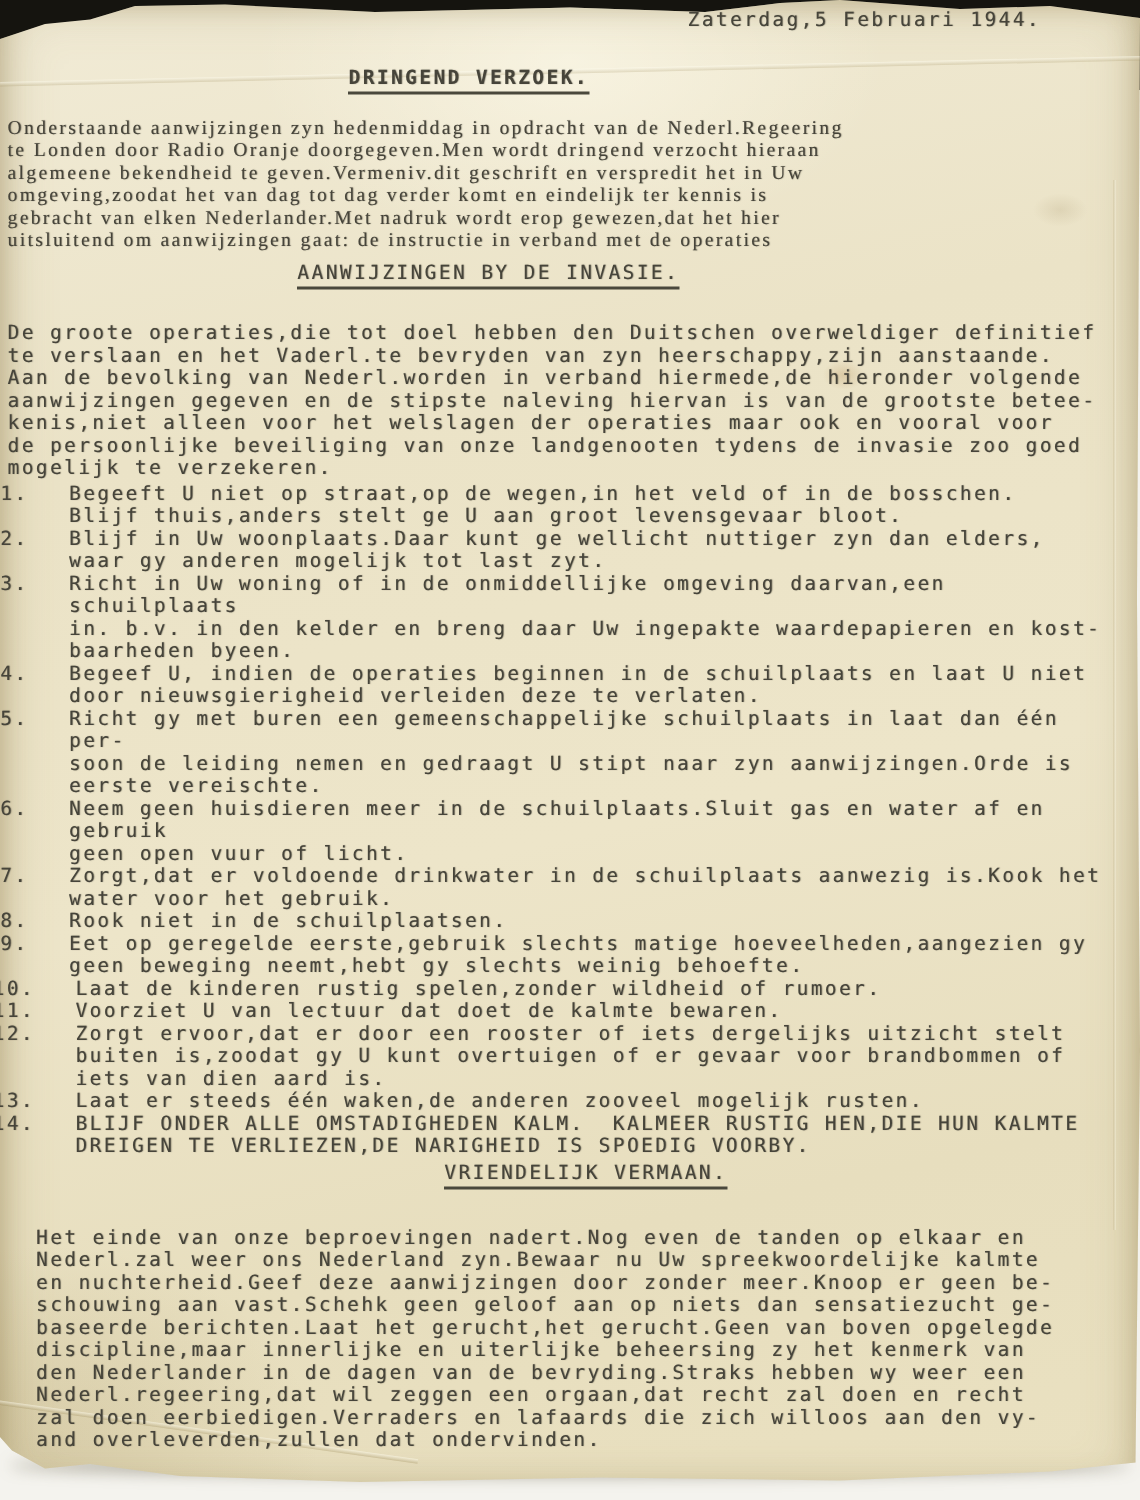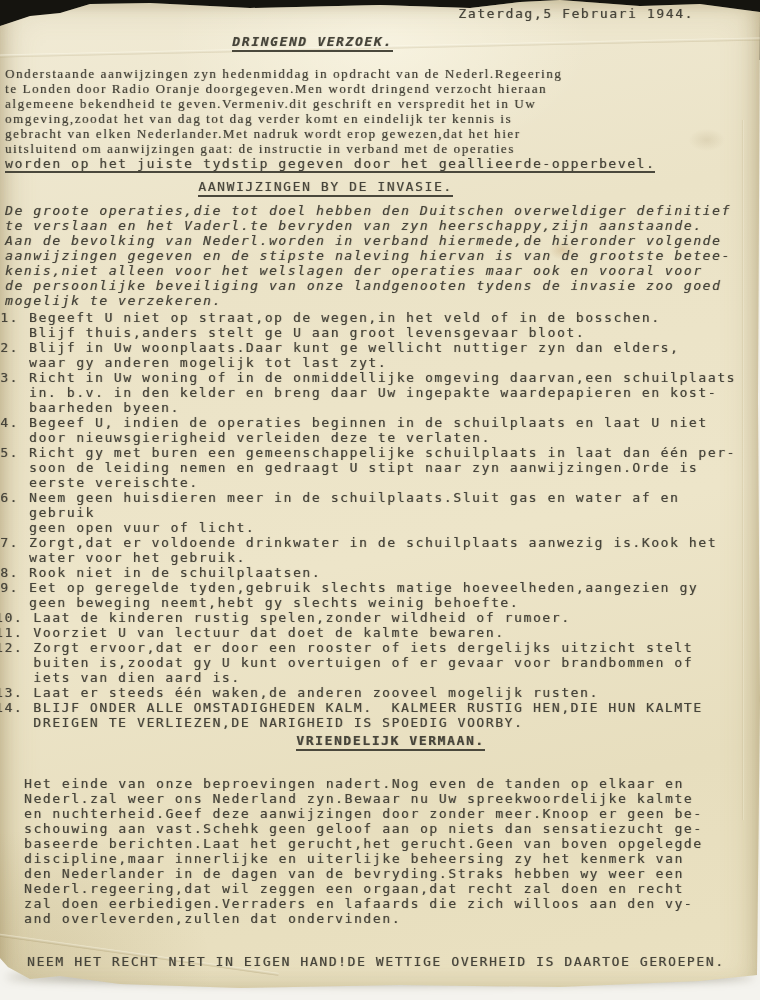--- a/index.html
+++ b/index.html
@@ -38,33 +38,33 @@
 
   .content{
     position:absolute;inset:0;
     padding:6px 8px 0 5px;box-sizing:border-box;
     font-size:13px;line-height:15px;letter-spacing:1.6px;
     color:#46443a;
     text-shadow:.5px .2px .7px rgba(70,66,52,.55);
   }
   .t{white-space:pre-wrap;}
   .date{text-align:right;padding-right:58px;}
-  .doc-title{margin:13px auto 0;width:fit-content;transform:translateX(-66px);
-    font-weight:bold;border-bottom:2px solid #4a483c;padding-bottom:1px;font-style:italic;}
+  .doc-title{margin:24px auto 0;width:fit-content;transform:translateX(-66px);
+    font-weight:bold;border-bottom:2px solid #4a483c;padding-bottom:1px;}
   .h-invasie{margin:8px auto 0;width:fit-content;transform:translateX(-53px);
     font-weight:normal;border-bottom:2px solid #4a483c;padding-bottom:1px;}
   .h-vermaan{margin:3px auto 0;width:fit-content;transform:translateX(12px);
-    font-weight:bold;border-bottom:2px solid #4a483c;padding-bottom:1px;}
+    font-weight:normal;border-bottom:2px solid #4a483c;padding-bottom:1px;}
   .p-intro{margin-top:14px;font-family:Liberation Serif, serif;}
   .u-line .inner{border-bottom:2px solid #4a483c;display:inline;}
-  .p-sec1{margin-top:6px;font-style:italic;}
+  .p-sec1{margin-top:22px;}
   ul.instructions{list-style:none;margin:2px 0 0;padding:0;}
   ul.instructions li{display:flex;align-items:flex-start;}
   .num{flex:0 0 24px;margin-left:-10px;text-align:right;white-space:nowrap;}
-  .itxt{flex:1;margin-left:10px;white-space:pre-wrap;}
+  .itxt{flex:1;margin-left:27px;white-space:pre-wrap;}
   .p-vermaan{margin-top:25px;padding-left:19px;padding-right:40px;}
   .closing1{margin-top:28px;padding-left:22px;}
   .closing2{margin-top:10px;padding-left:128px;}
 </style>
 </head>
 <body>
 
 <div class="scan">
   <div class="dark-strip"></div>
   <div class="paper-shadow"></div>
@@ -79,23 +79,20 @@
       <div class="date t">Zaterdag,5 Februari 1944.</div>
 
       <div class="doc-title">DRINGEND VERZOEK.</div>
 
       <div class="p-intro t">Onderstaande aanwijzingen zyn hedenmiddag in opdracht van de Nederl.Regeering
 te Londen door Radio Oranje doorgegeven.Men wordt dringend verzocht hieraan
 algemeene bekendheid te geven.Vermeniv.dit geschrift en verspredit het in Uw
 omgeving,zoodat het van dag tot dag verder komt en eindelijk ter kennis is
 gebracht van elken Nederlander.Met nadruk wordt erop gewezen,dat het hier
 uitsluitend om aanwijzingen gaat: de instructie in verband met de operaties</div>
-      <div class="u-line">
-        <span class="inner t">worden op het juiste tydstip gegeven door het geallieerde-opperbevel.</span>
-      </div>
 
       <div class="h-invasie">AANWIJZINGEN BY DE INVASIE.</div>
 
       <div class="p-sec1 t">De groote operaties,die tot doel hebben den Duitschen overweldiger definitief
 te verslaan en het Vaderl.te bevryden van zyn heerschappy,zijn aanstaande.
 Aan de bevolking van Nederl.worden in verband hiermede,de hieronder volgende
 aanwijzingen gegeven en de stipste naleving hiervan is van de grootste betee-
 kenis,niet alleen voor het welslagen der operaties maar ook en vooral voor
 de persoonlijke beveiliging van onze landgenooten tydens de invasie zoo goed
 mogelijk te verzekeren.</div>
@@ -137,21 +134,21 @@
           <span class="num">7.</span>
           <span class="itxt">Zorgt,dat er voldoende drinkwater in de schuilplaats aanwezig is.Kook het
 water voor het gebruik.</span>
         </li>
         <li>
           <span class="num">8.</span>
           <span class="itxt">Rook niet in de schuilplaatsen.</span>
         </li>
         <li>
           <span class="num">9.</span>
-          <span class="itxt">Eet op geregelde tyden,gebruik slechts matige hoeveelheden,aangezien gy
+          <span class="itxt">Eet op geregelde eerste,gebruik slechts matige hoeveelheden,aangezien gy
 geen beweging neemt,hebt gy slechts weinig behoefte.</span>
         </li>
         <li>
           <span class="num">10.</span>
           <span class="itxt">Laat de kinderen rustig spelen,zonder wildheid of rumoer.</span>
         </li>
         <li>
           <span class="num">11.</span>
           <span class="itxt">Voorziet U van lectuur dat doet de kalmte bewaren.</span>
         </li>

